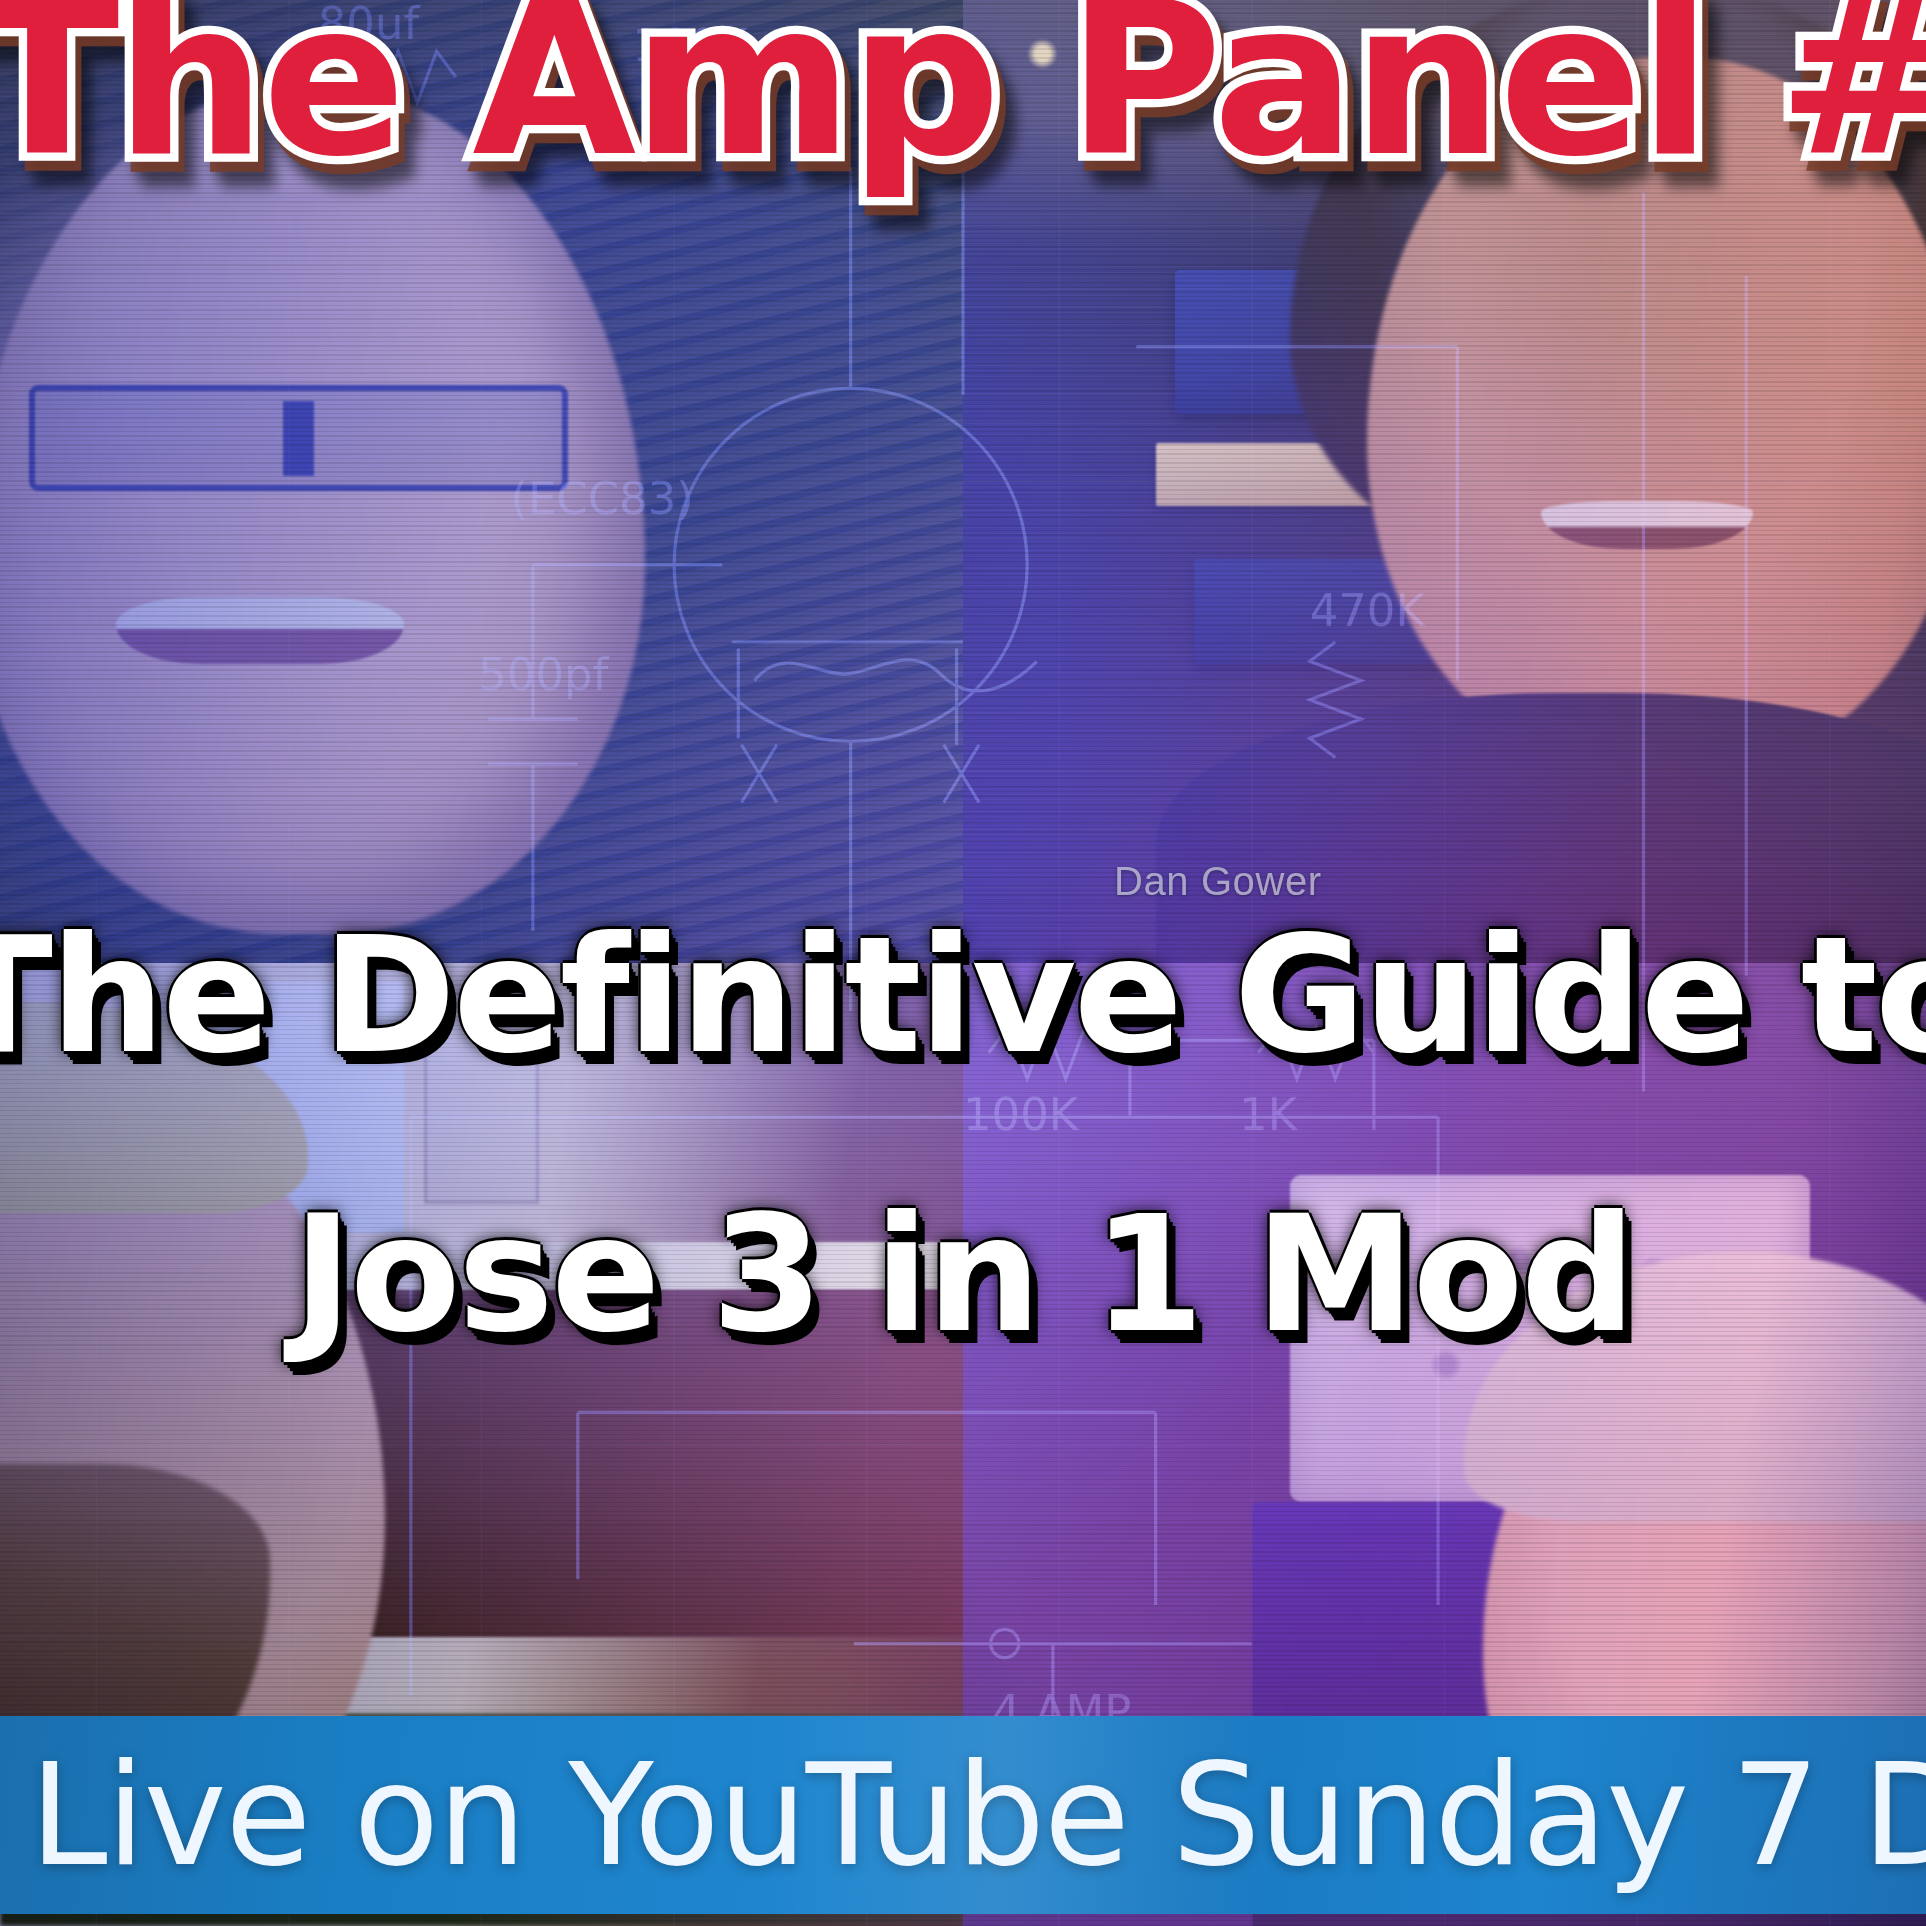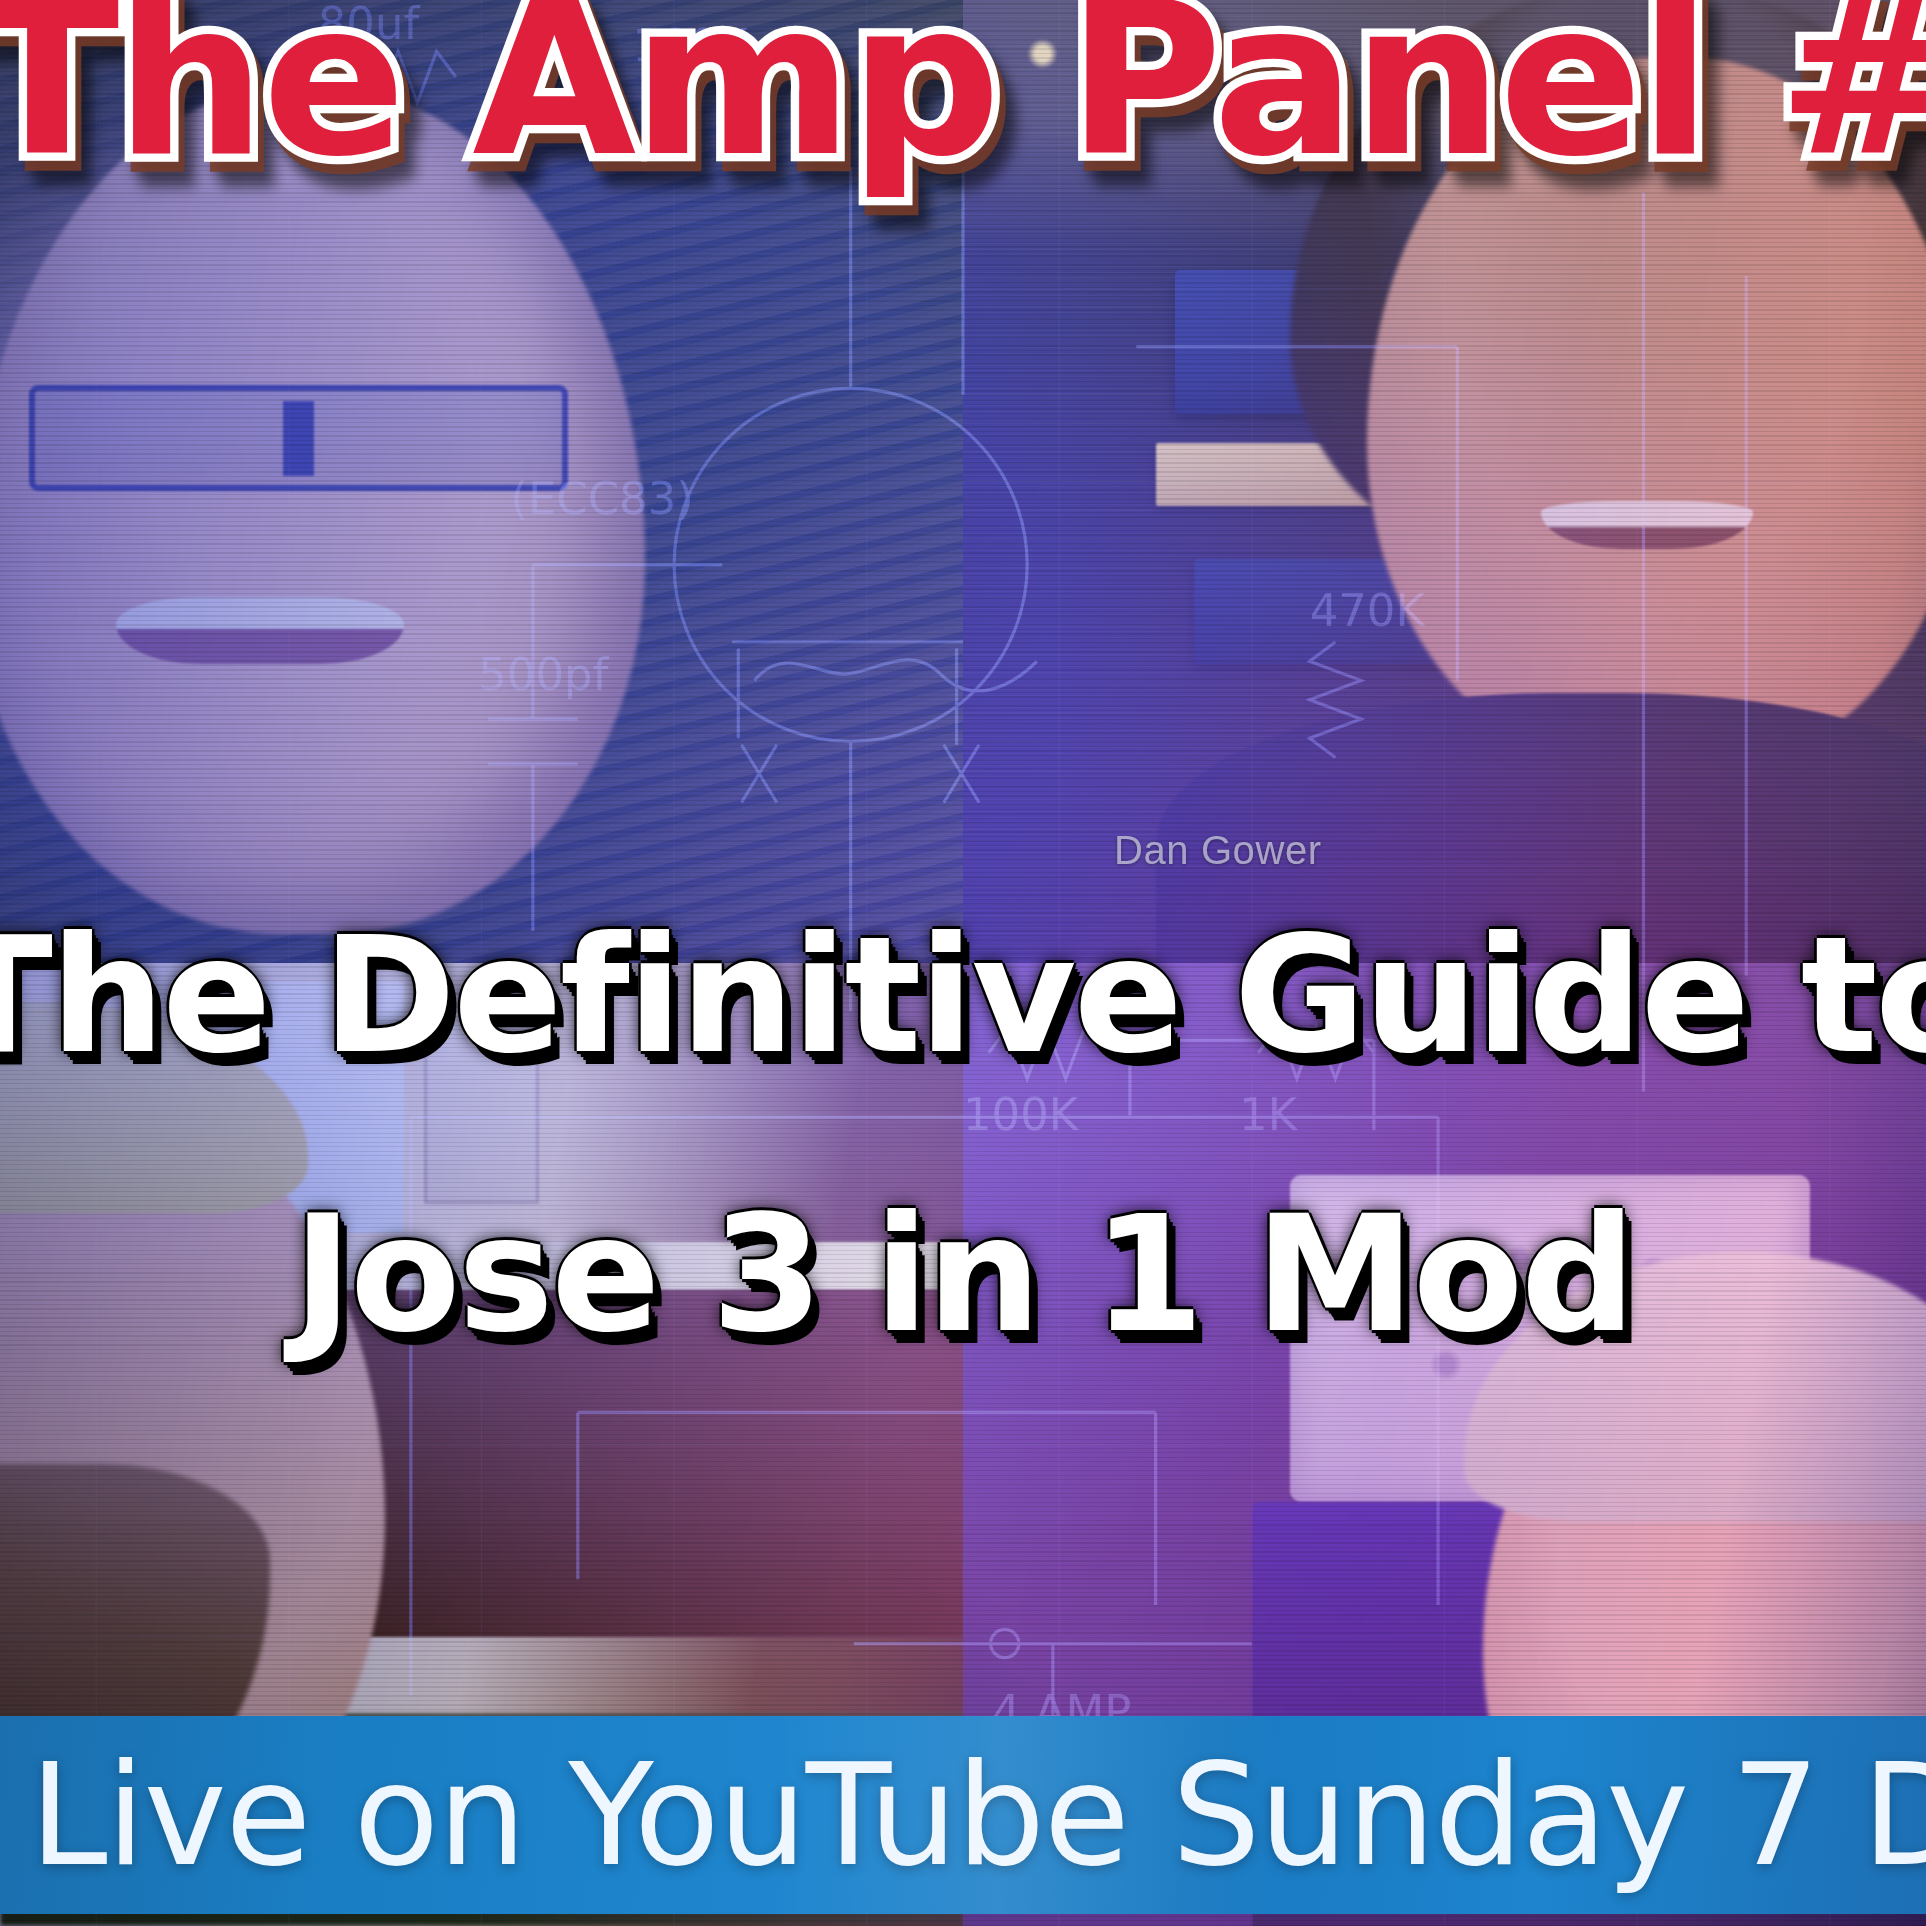--- a/index.html
+++ b/index.html
@@ -151,21 +151,21 @@
       radial-gradient(ellipse at 72% 70%, rgba(190,60,200,.40) 0 24%, rgba(0,0,0,0) 56%),
       linear-gradient(180deg, rgba(170,180,210,.22) 0 40%, rgba(0,0,0,0) 70%);
     mix-blend-mode:screen; }
   .scanlines { position:absolute; inset:0; pointer-events:none; opacity:.22;
     background:repeating-linear-gradient(0deg, rgba(0,0,0,.45) 0 1.3px, rgba(0,0,0,0) 1.3px 4.5px); }
 
   
   .name-tag { position:absolute; color:rgba(232,236,246,.62); font-size:40px;
     font-weight:400; letter-spacing:0.6px; text-shadow:0 1.3px 3.9px rgba(0,0,0,.35);
     filter:blur(0.6px); white-space:nowrap; }
-  #name-dan { left:1114px; top:828px; }
+  #name-dan { left:1114px; top:859px; }
   #name-bottomleft { left:1085px; top:1849px; color:rgba(225,235,250,.30);
     font-size:37px; filter:blur(0.9px); }
 
   
   .headline { position:absolute; top:-26px; left:50%; transform:translateX(-50%);
     width:2132px; text-align:center; white-space:nowrap;
     font-family:"DejaVu Sans", sans-serif; font-weight:900; font-size:212px;
     letter-spacing:-3.9px; color:#e01f3d; line-height:1.0;
     -webkit-text-stroke:16.7px #ffffff; paint-order:stroke fill;
     filter:drop-shadow(6.4px 10.3px 0 rgba(120,60,40,.85))

